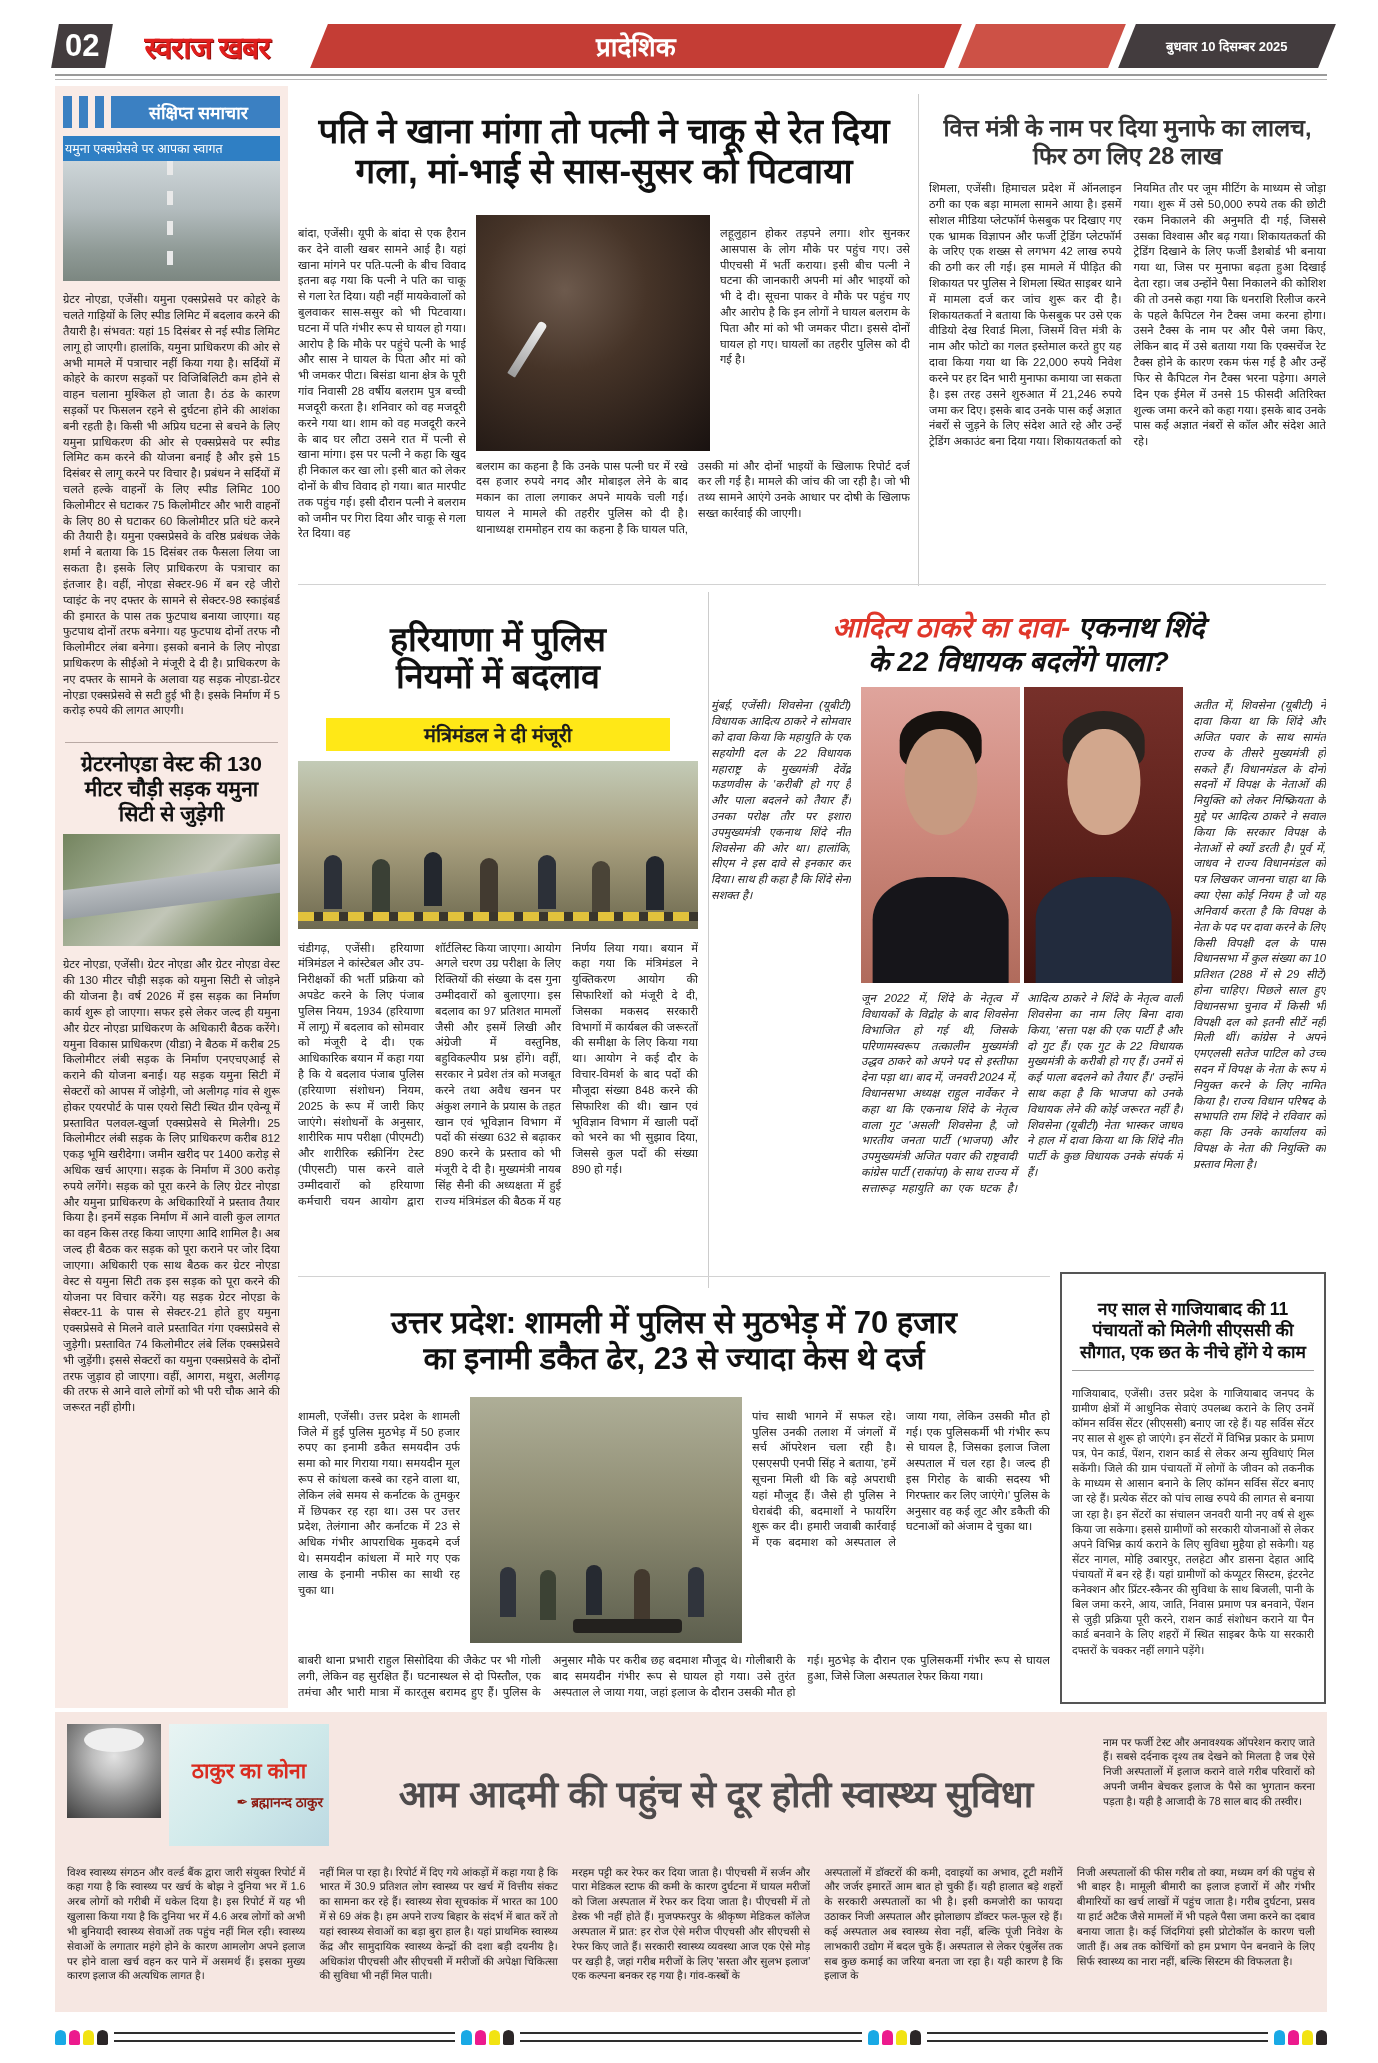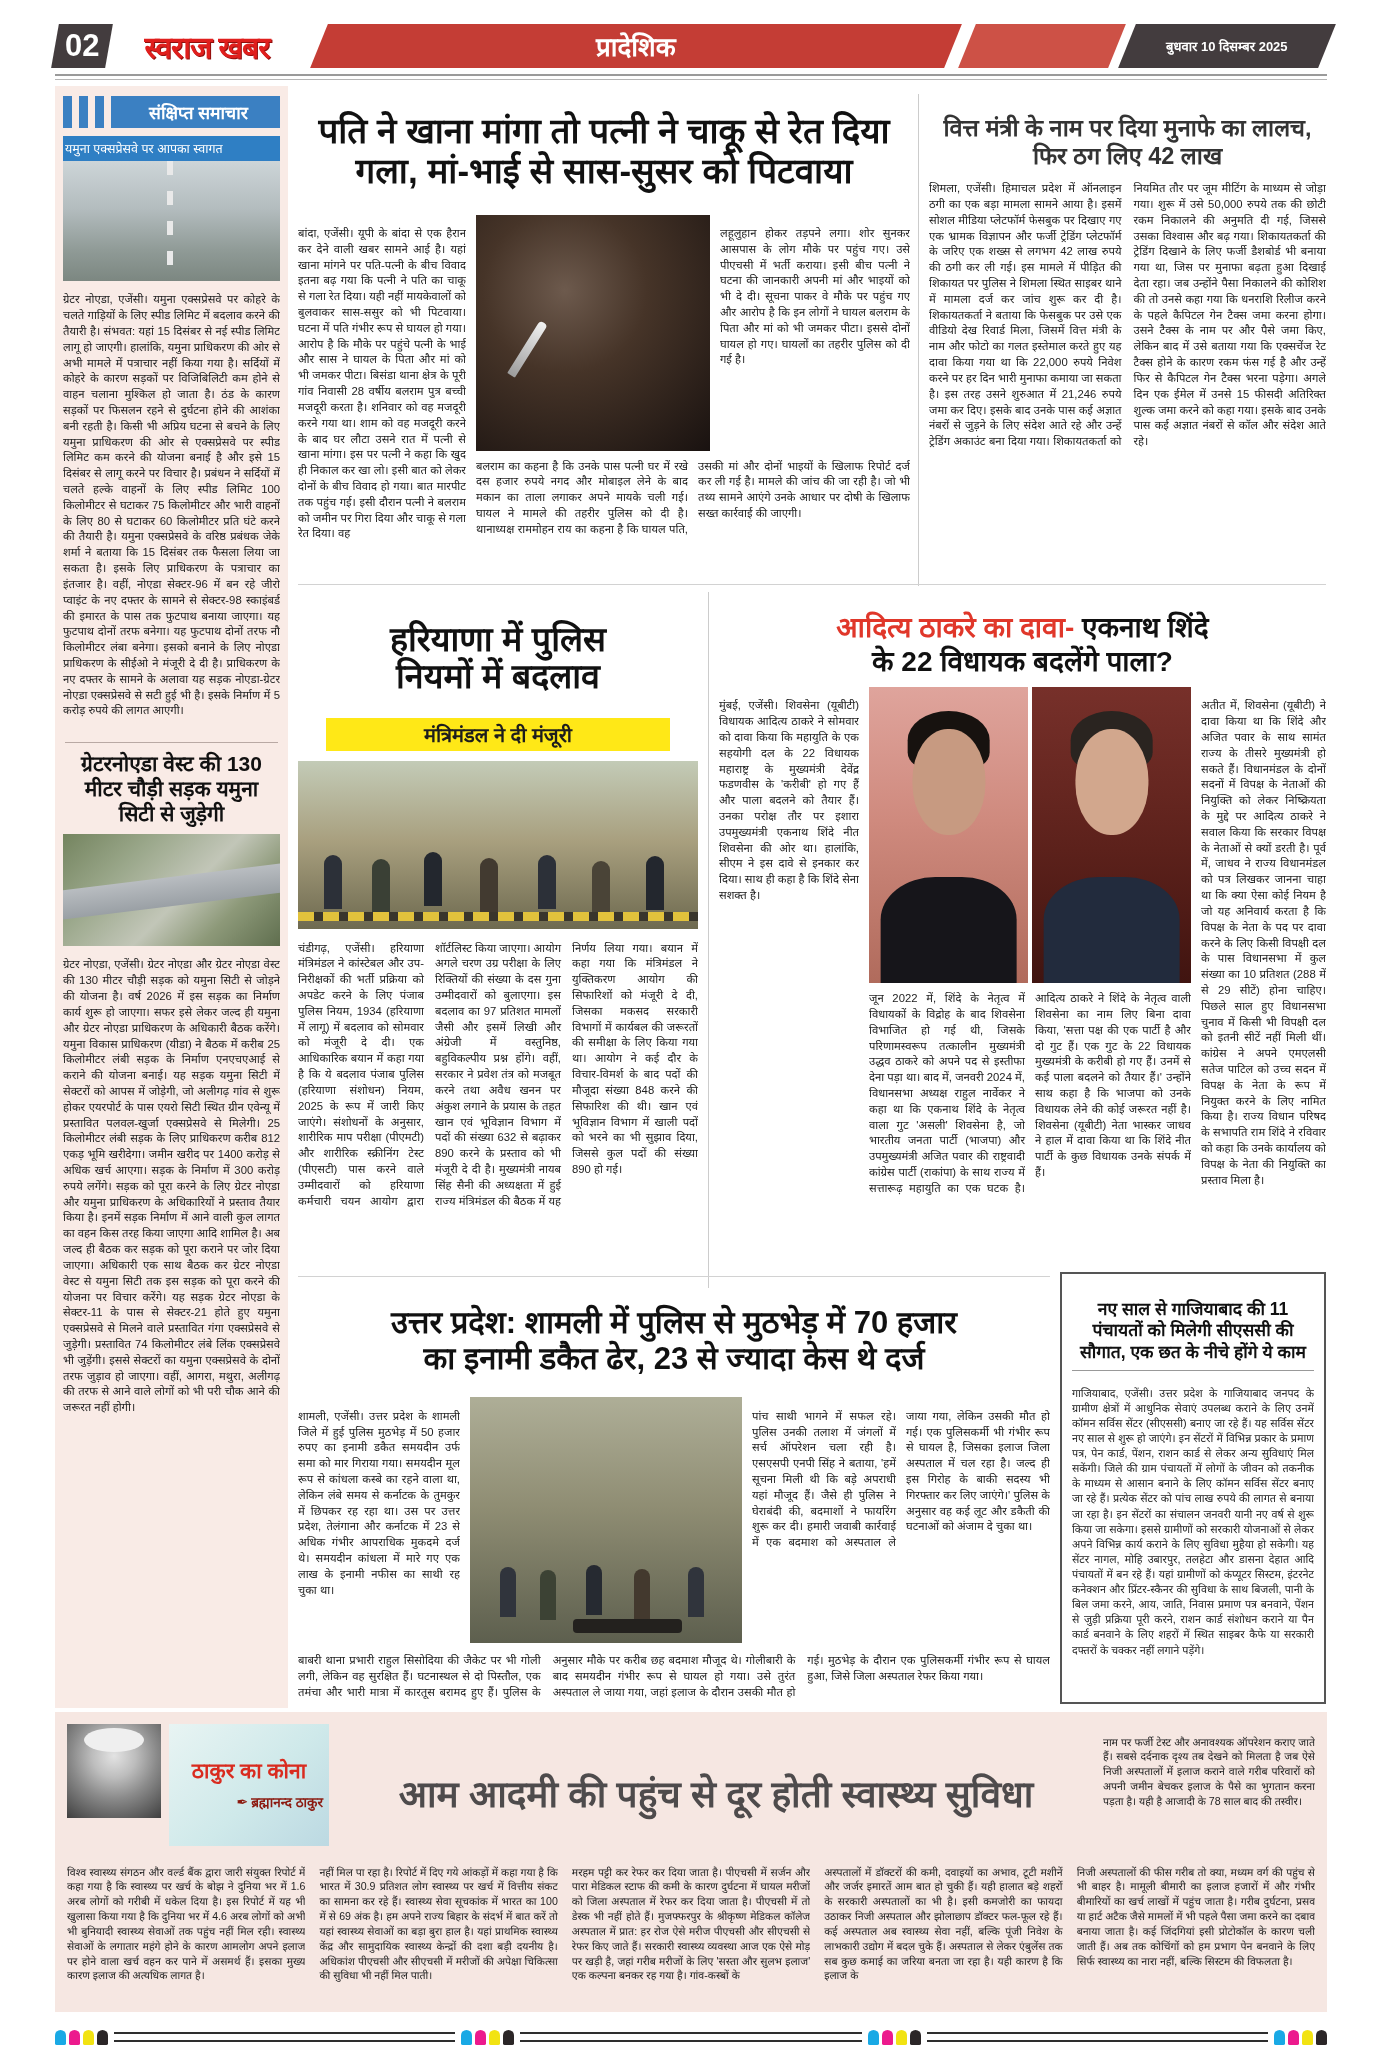--- a/index.html
+++ b/index.html
@@ -63,21 +63,21 @@
   .story-haryana{left:298px;top:598px;width:400px;height:690px;}
   .haryana-hl{font-size:34px;line-height:1.1;}
   .haryana-sub{display:block;margin:8px auto 10px;width:86%;background:#ffe817;font-size:20px;font-weight:800;text-align:center;padding:3px 0;}
   .police-photo{height:168px;background:linear-gradient(180deg,#c3cbb7 0%,#a89f7e 48%,#6e6a50 100%);position:relative;overflow:hidden;margin-bottom:10px;}
   .figs{position:absolute;bottom:20px;left:26px;width:18px;height:54px;background:#2c3038;border-radius:9px 9px 0 0;
         box-shadow:48px 4px 0 #3a4035,100px -3px 0 #23272e,156px 3px 0 #423a30,214px 0 0 #2c3038,268px 6px 0 #4a4437,322px 1px 0 #23272e;}
   .barricade{position:absolute;bottom:8px;left:0;right:0;height:9px;background:repeating-linear-gradient(90deg,#e2c23c 0 16px,#39352c 16px 25px);}
   .haryana-body{column-count:3;column-gap:11px;height:346px;}
 
   
-  .story-thackeray{left:708px;top:592px;width:618px;height:696px;border-left:1px solid #ccc;padding-left:10px;box-sizing:border-box;}
+  .story-thackeray{left:708px;top:592px;width:618px;height:696px;border-left:1px solid #ccc;padding-left:2px;box-sizing:border-box;font-style:italic;}
   .thk-hl{font-size:28px;line-height:1.22;margin-bottom:8px;}
   .thk-red{color:#e0372a;}
   .thk-main{display:flex;gap:10px;height:596px;}
   .thk-c1{width:140px;}
   .thk-mid{width:322px;display:flex;flex-direction:column;}
   .thk-photos{display:flex;gap:4px;height:296px;}
   .face-photo{position:relative;overflow:hidden;flex:1;}
   .ph-aaditya{background:linear-gradient(180deg,#dfa49c 0%,#cf8a7e 45%,#b06b5c 100%);}
   .ph-fadnavis{background:linear-gradient(180deg,#77302a 0%,#5c211b 55%,#401410 100%);}
   .head{position:absolute;top:14%;left:50%;transform:translateX(-50%);width:46%;height:36%;border-radius:48%;}
@@ -181,21 +181,21 @@
               <div class="blade"></div>
             </div>
           <p class="body-txt banda-c2">लहूलुहान होकर तड़पने लगा। शोर सुनकर आसपास के लोग मौके पर पहुंच गए। उसे पीएचसी में भर्ती कराया। इसी बीच पत्नी ने घटना की जानकारी अपनी मां और भाइयों को भी दे दी। सूचना पाकर वे मौके पर पहुंच गए और आरोप है कि इन लोगों ने घायल बलराम के पिता और मां को भी जमकर पीटा। इससे दोनों घायल हो गए। घायलों का तहरीर पुलिस को दी गई है।</p>
         </div>
         <p class="body-txt banda-bottom">बलराम का कहना है कि उनके पास पत्नी घर में रखे दस हजार रुपये नगद और मोबाइल लेने के बाद मकान का ताला लगाकर अपने मायके चली गई। घायल ने मामले की तहरीर पुलिस को दी है। थानाध्यक्ष राममोहन राय का कहना है कि घायल पति, उसकी मां और दोनों भाइयों के खिलाफ रिपोर्ट दर्ज कर ली गई है। मामले की जांच की जा रही है। जो भी तथ्य सामने आएंगे उनके आधार पर दोषी के खिलाफ सख्त कार्रवाई की जाएगी।</p>
       </div>
     </div>
   </section>
 
   <section class="abs story-shimla">
-    <h2 class="hl shimla-hl">वित्त मंत्री के नाम पर दिया मुनाफे का लालच, फिर ठग लिए 42 लाख</h2>
+    <h2 class="hl shimla-hl">वित्त मंत्री के नाम पर दिया मुनाफे का लालच, फिर ठग लिए 28 लाख</h2>
     <p class="body-txt shimla-body">शिमला, एजेंसी। हिमाचल प्रदेश में ऑनलाइन ठगी का एक बड़ा मामला सामने आया है। इसमें सोशल मीडिया प्लेटफॉर्म फेसबुक पर दिखाए गए एक भ्रामक विज्ञापन और फर्जी ट्रेडिंग प्लेटफॉर्म के जरिए एक शख्स से लगभग 42 लाख रुपये की ठगी कर ली गई। इस मामले में पीड़ित की शिकायत पर पुलिस ने शिमला स्थित साइबर थाने में मामला दर्ज कर जांच शुरू कर दी है। शिकायतकर्ता ने बताया कि फेसबुक पर उसे एक वीडियो देख रिवार्ड मिला, जिसमें वित्त मंत्री के नाम और फोटो का गलत इस्तेमाल करते हुए यह दावा किया गया था कि 22,000 रुपये निवेश करने पर हर दिन भारी मुनाफा कमाया जा सकता है। इस तरह उसने शुरुआत में 21,246 रुपये जमा कर दिए। इसके बाद उनके पास कई अज्ञात नंबरों से जुड़ने के लिए संदेश आते रहे और उन्हें ट्रेडिंग अकाउंट बना दिया गया। शिकायतकर्ता को नियमित तौर पर जूम मीटिंग के माध्यम से जोड़ा गया। शुरू में उसे 50,000 रुपये तक की छोटी रकम निकालने की अनुमति दी गई, जिससे उसका विश्वास और बढ़ गया। शिकायतकर्ता की ट्रेडिंग दिखाने के लिए फर्जी डैशबोर्ड भी बनाया गया था, जिस पर मुनाफा बढ़ता हुआ दिखाई देता रहा। जब उन्होंने पैसा निकालने की कोशिश की तो उनसे कहा गया कि धनराशि रिलीज करने के पहले कैपिटल गेन टैक्स जमा करना होगा। उसने टैक्स के नाम पर और पैसे जमा किए, लेकिन बाद में उसे बताया गया कि एक्सचेंज रेट टैक्स होने के कारण रकम फंस गई है और उन्हें फिर से कैपिटल गेन टैक्स भरना पड़ेगा। अगले दिन एक ईमेल में उनसे 15 फीसदी अतिरिक्त शुल्क जमा करने को कहा गया। इसके बाद उनके पास कई अज्ञात नंबरों से कॉल और संदेश आते रहे।</p>
   </section>
 
   <div class="abs hr-top"></div>
 
   <section class="abs story-haryana">
     <h1 class="hl haryana-hl">
       <span>हरियाणा में पुलिस</span><br>
       <span>नियमों में बदलाव</span>
     </h1>

